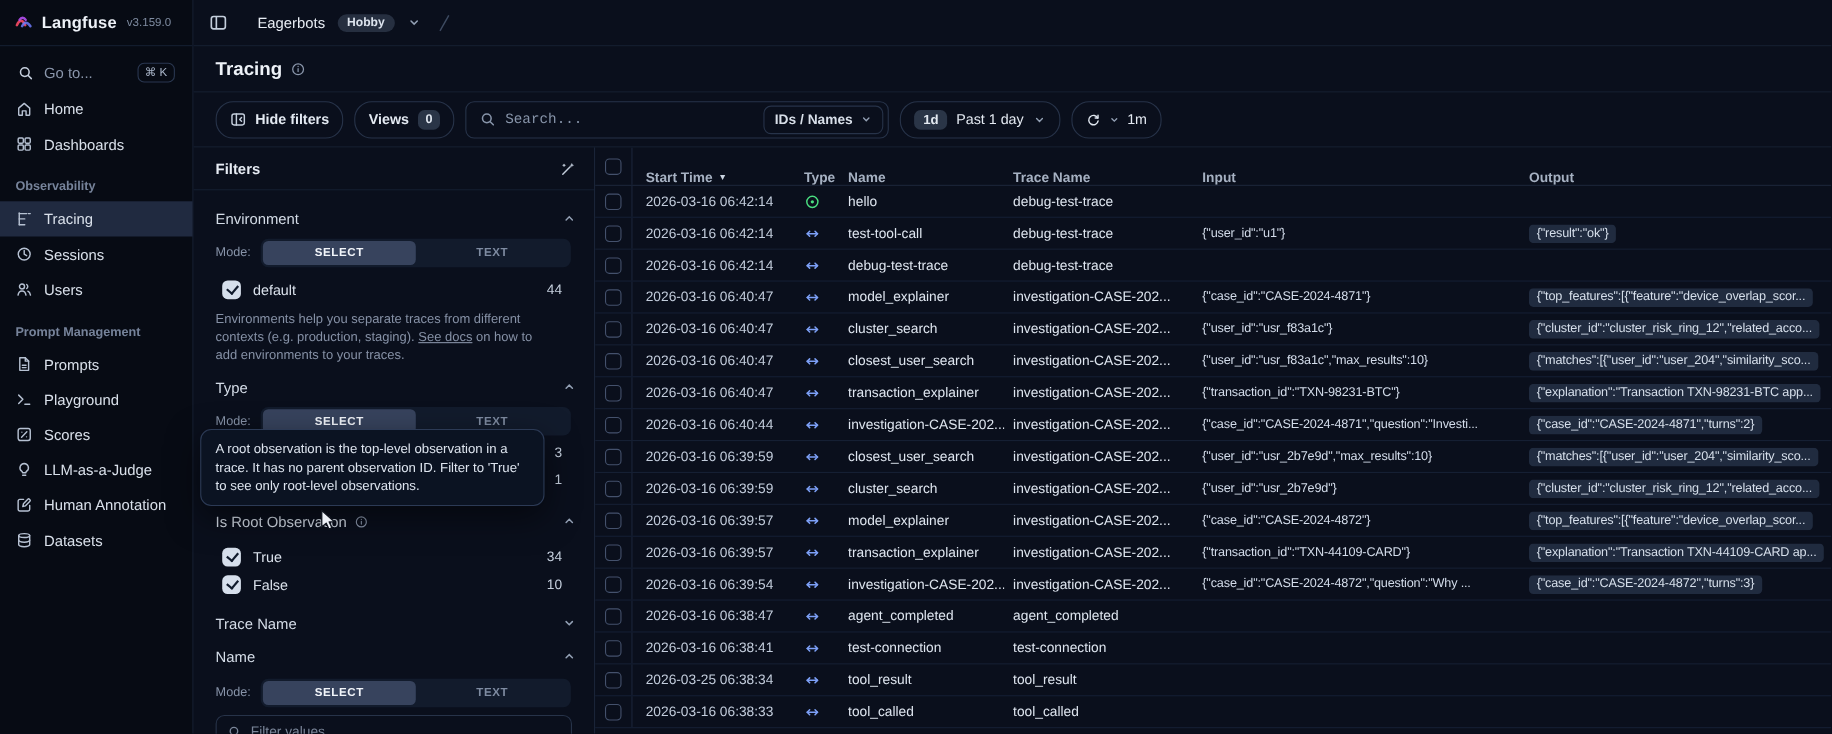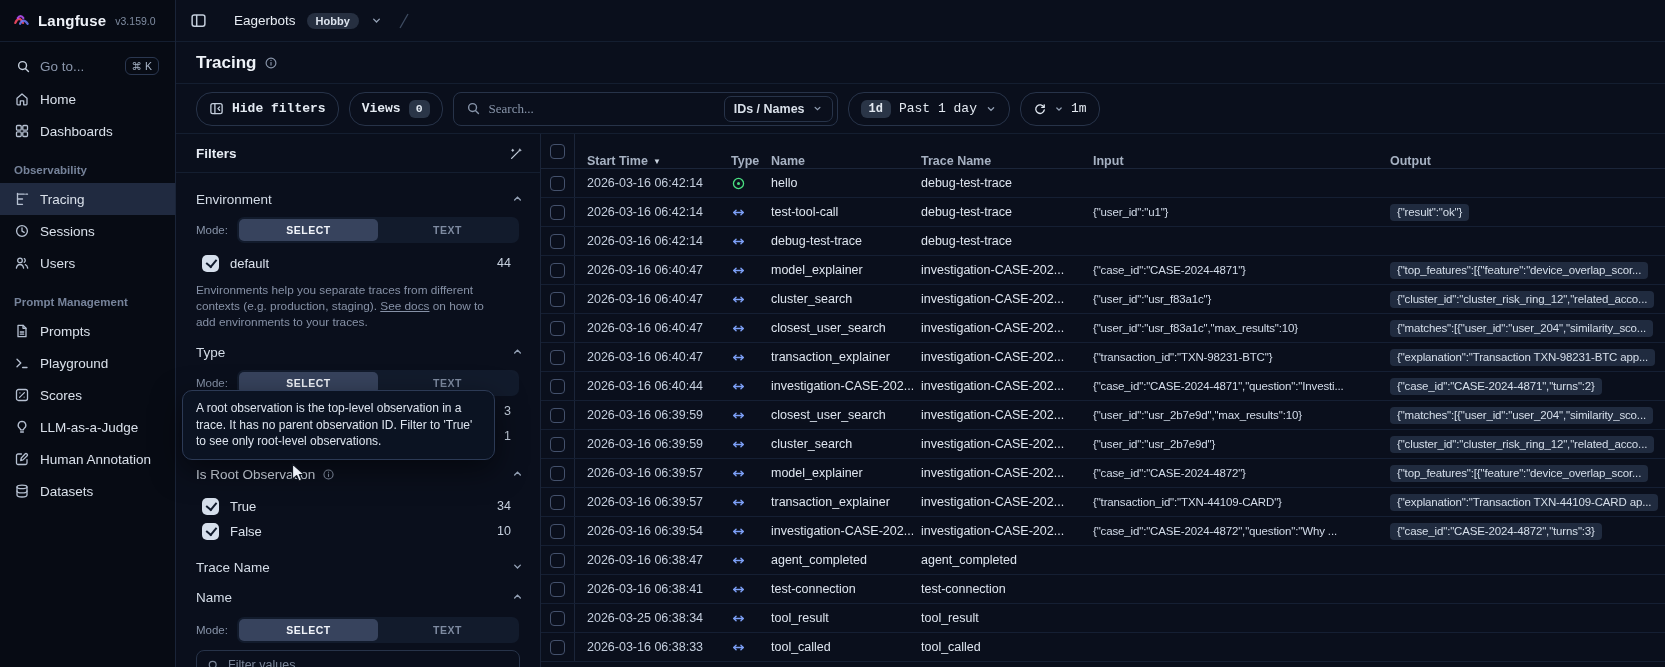--- a/index.html
+++ b/index.html
@@ -25,24 +25,24 @@
   .main { flex:1; display:flex; flex-direction:column; min-width:0; background:#0a0f1c; }
   .topbar { height:42px; flex:0 0 42px; border-bottom:1px solid #141e30; display:flex; align-items:center; gap:11px; padding:0 14px; }
   .org { font-size:13.5px; font-weight:500; color:#e8edf4; }
   .badge { background:#262f40; color:#dde4ee; font-size:11px; font-weight:600; padding:2px 9px; border-radius:9px; }
   .icon-btn { display:flex; align-items:center; color:#c4cedc; }
 
   .pageheader { height:42px; flex:0 0 42px; border-bottom:1px solid #141e30; display:flex; align-items:center; gap:8px; padding:0 20px; }
   .pagetitle { font-size:17px; font-weight:700; color:#eef2f8; }
 
   .toolbar { height:49px; flex:0 0 49px; display:flex; align-items:center; gap:10px; padding:0 20px; }
-  .btn { height:34px; border:1px solid #273349; border-radius:16px; display:flex; align-items:center; gap:8px; padding:0 12px; font-size:13px; font-weight:600; color:#e4eaf2; background:transparent; cursor:default;font-family:Liberation Mono, monospace; }
+  .btn { height:34px; border:1px solid #273349; border-radius:16px; display:flex; align-items:center; gap:8px; padding:0 12px; font-size:13px; font-weight:600; color:#e4eaf2; background:transparent; cursor:default; }
   .count-badge { background:#2a3547; border-radius:6px; padding:0 7px; font-size:11.5px; line-height:18px; color:#dfe6ef; font-weight:600; }
   .searchbox { width:385px; height:34px; border:1px solid #273349; border-radius:8px; display:flex; align-items:center; gap:8px; padding:0 4px 0 12px; }
-  .searchbox input { flex:1; background:transparent; border:none; outline:none; color:#dfe6ef; font-size:13px; min-width:0; font-family:Liberation Serif, serif; }
+  .searchbox input { flex:1; background:transparent; border:none; outline:none; color:#dfe6ef; font-size:13px; min-width:0; font-family:Liberation Mono, monospace; }
   .searchbox input::placeholder { color:#8794a9; }
   .scope { height:26px; border:1px solid #273349; border-radius:7px; display:flex; align-items:center; gap:7px; padding:0 9px; font-size:12.5px; font-weight:600; color:#d8dfe9; }
   .chip-sm { background:#2a3547; border-radius:6px; padding:2px 8px; font-size:12px; font-weight:600; color:#e3e9f1; }
   .chev { color:#93a0b4; display:flex; }
 
   
   .content { flex:1; display:flex; border-top:1px solid #141e30; min-height:0; }
 
   .filters { width:365px; flex:0 0 365px; border-right:1px solid #1a2438; position:relative; }
   .fheader { height:39px; border-bottom:1px solid #141e30; display:flex; align-items:center; justify-content:space-between; padding:0 16px 0 20px; }

